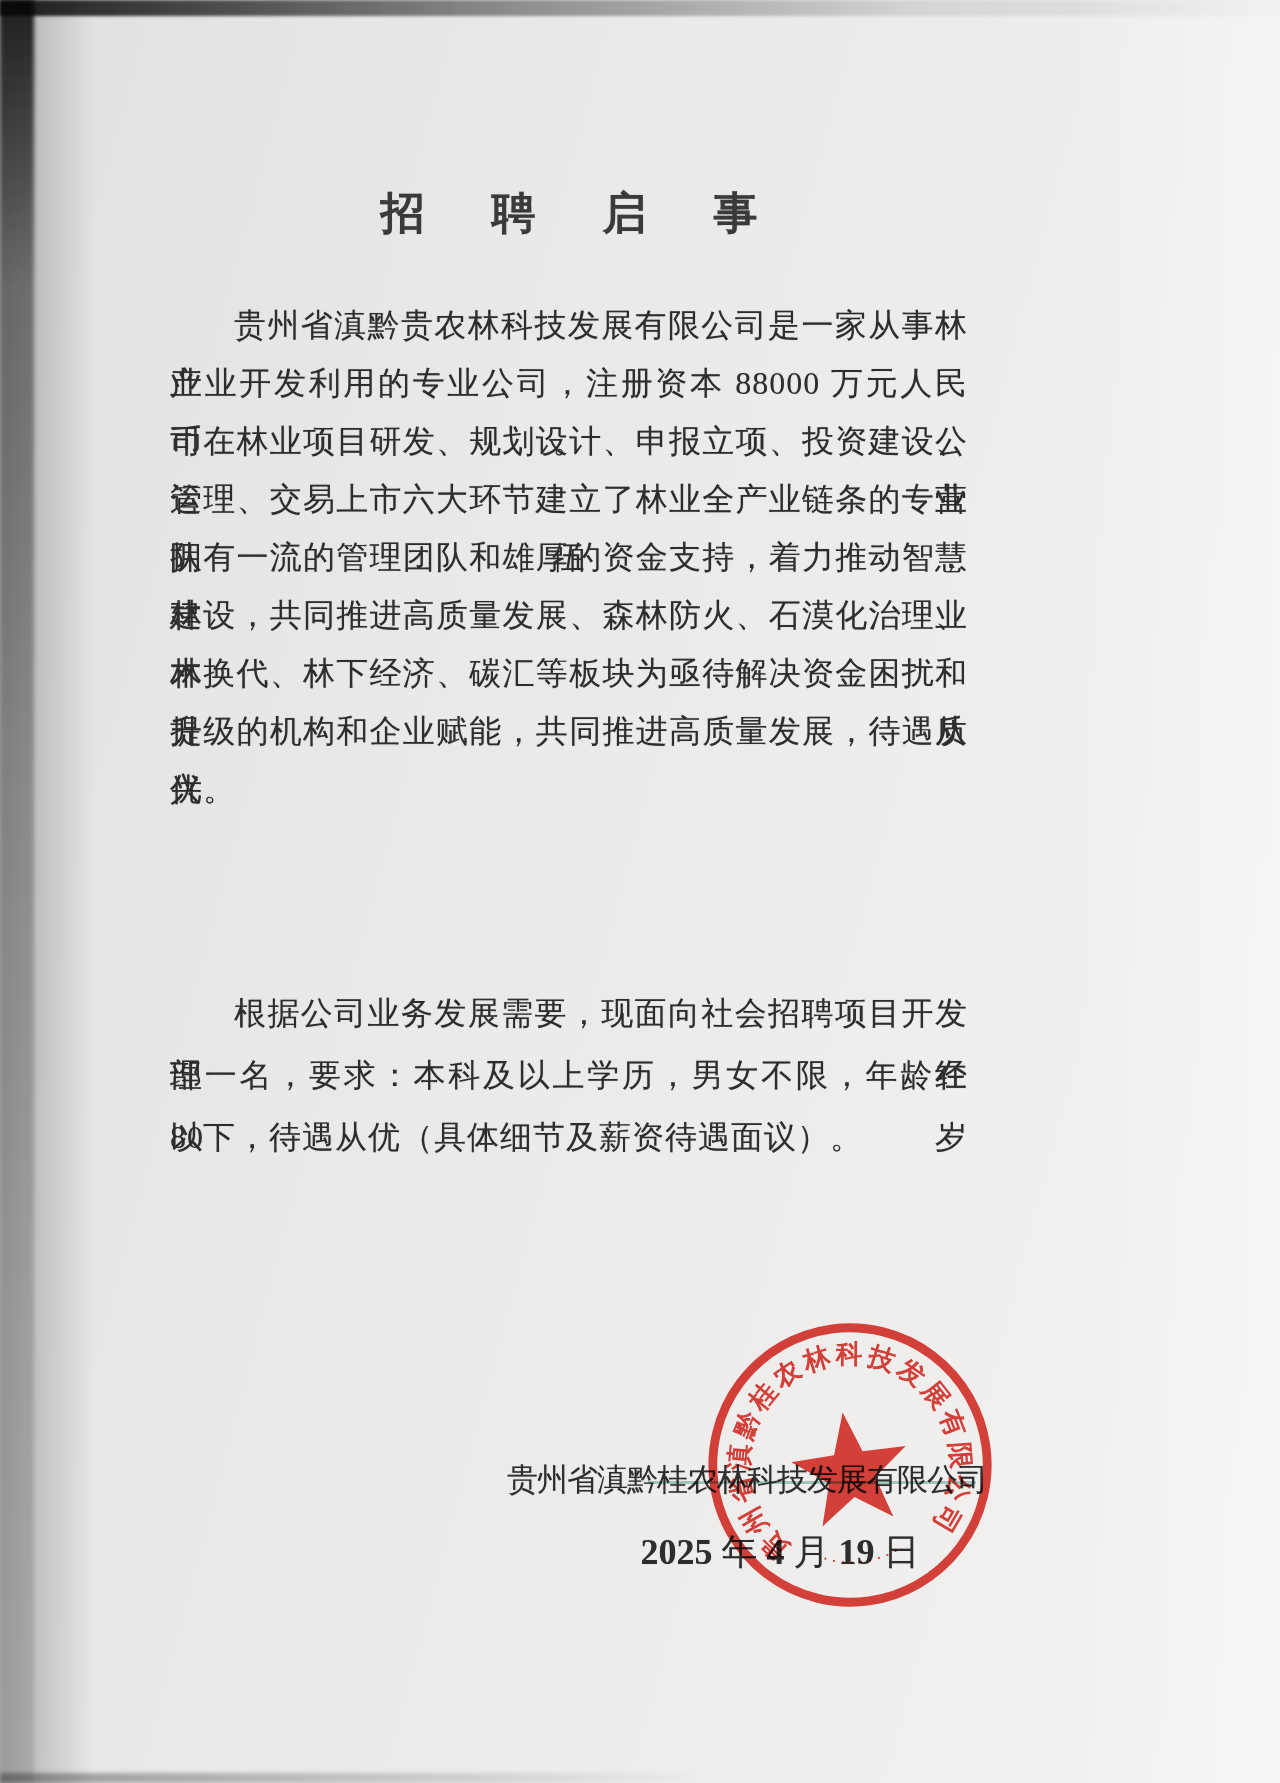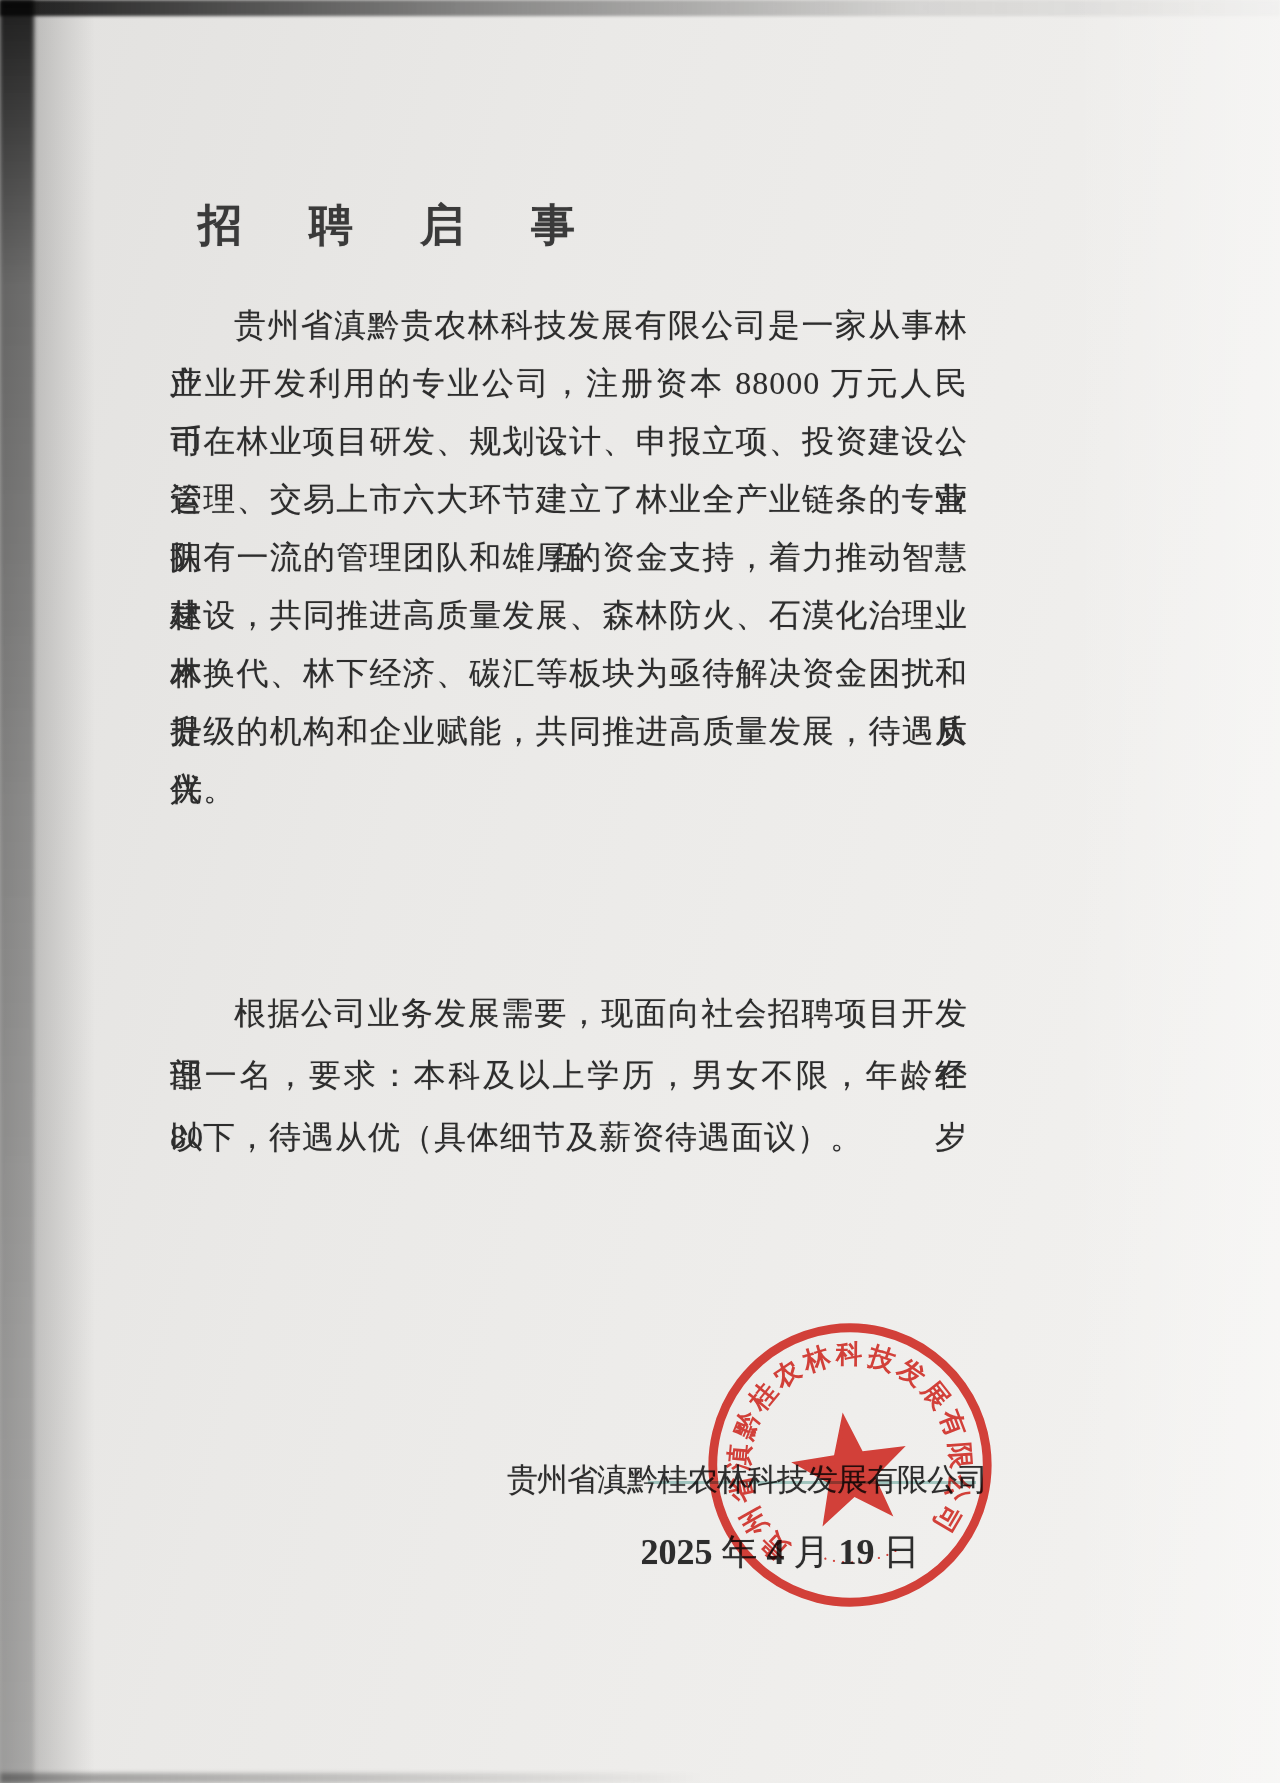--- a/index.html
+++ b/index.html
@@ -18,21 +18,21 @@
     filter:blur(2px); }
   .edge-left-soft { position:absolute; top:0; left:0; width:95px; height:100%;
     background:linear-gradient(to right, rgba(30,30,30,.3), rgba(30,30,30,0)); }
   .edge-bottom { position:absolute; bottom:0; left:0; width:55%; height:10px;
     background:linear-gradient(to right, rgba(20,20,20,.38), rgba(20,20,20,0)); filter:blur(2px); }
   .sheen-right { position:absolute; top:0; right:0; width:210px; height:100%;
     background:linear-gradient(to right, rgba(255,255,255,0), rgba(255,255,255,.38)); }
 
   .txt { text-shadow:0 0 1px rgba(45,45,45,.35); }
 
-  .title { position:absolute; top:196px; left:170px; width:798px; text-align:left;
+  .title { position:absolute; top:184px; left:170px; width:798px; text-align:center;
     font-size:44px; font-weight:700; letter-spacing:28px; text-indent:28px; color:#3a3a3a; }
 
   .para { position:absolute; left:170px; width:798px; }
   .p1 { top:296px; }
   .p2 { top:982px; }
   .bodyline { height:58px; line-height:58px; font-size:32px; letter-spacing:1px;
     text-align:justify; text-align-last:justify; white-space:nowrap_; }
   .p2 .bodyline { height:62px; line-height:62px; }
   .lastline { text-align-last:left; }
   .indent { text-indent:64px; }

